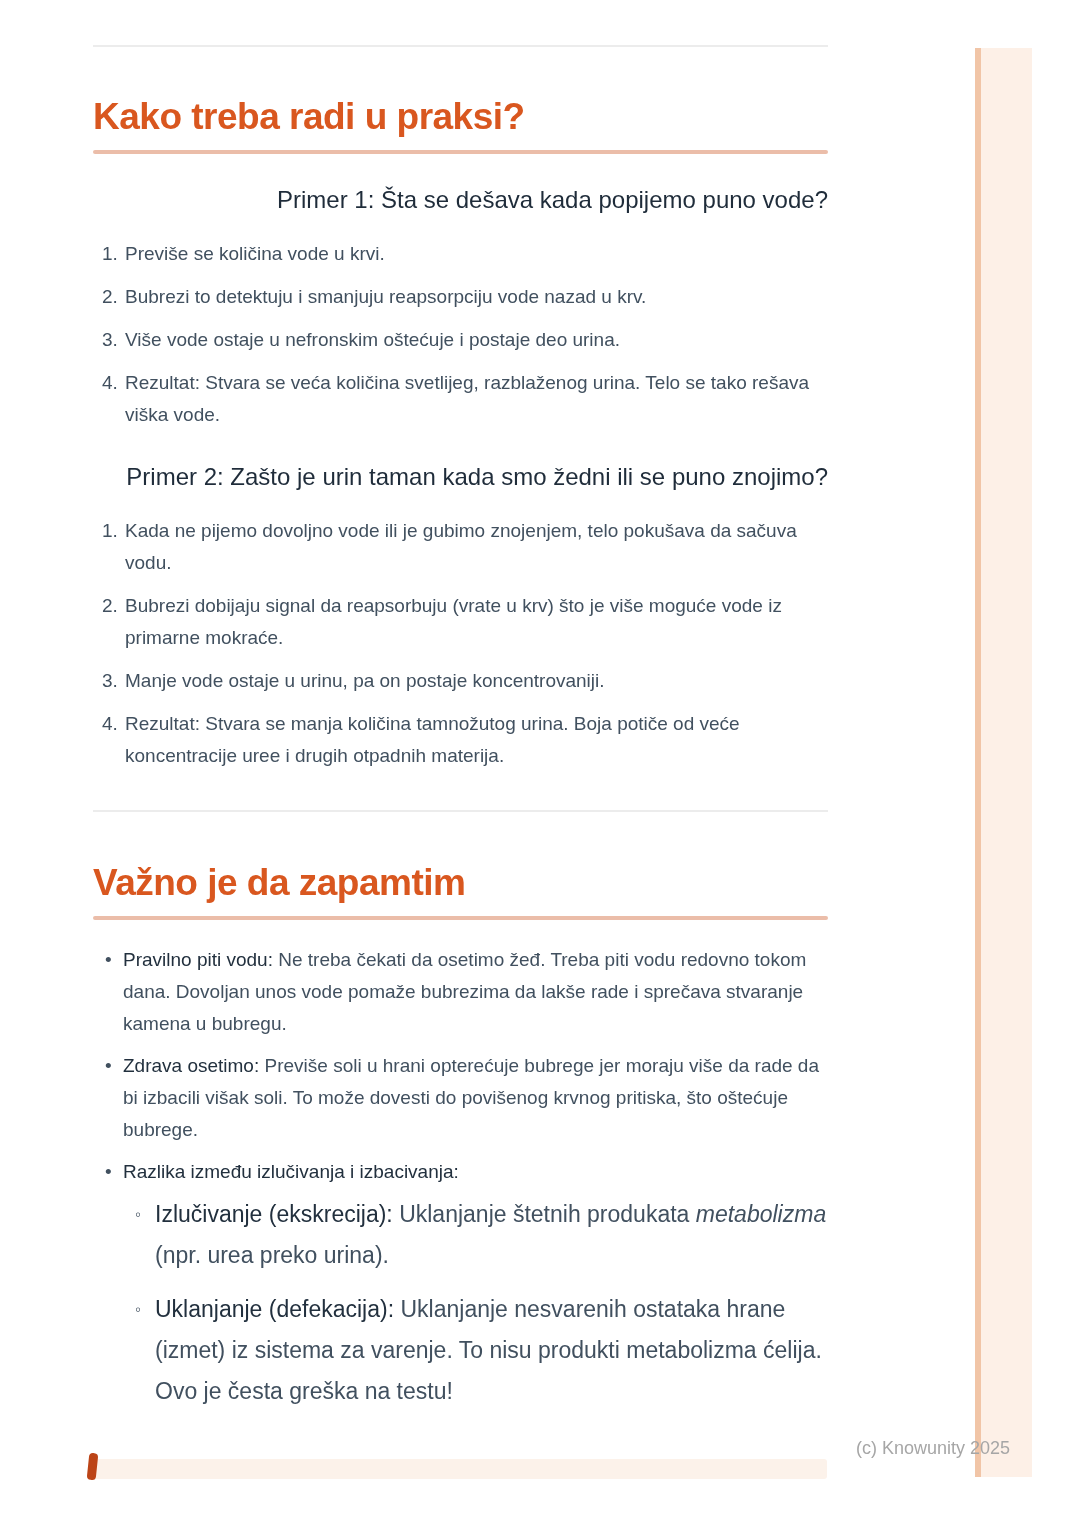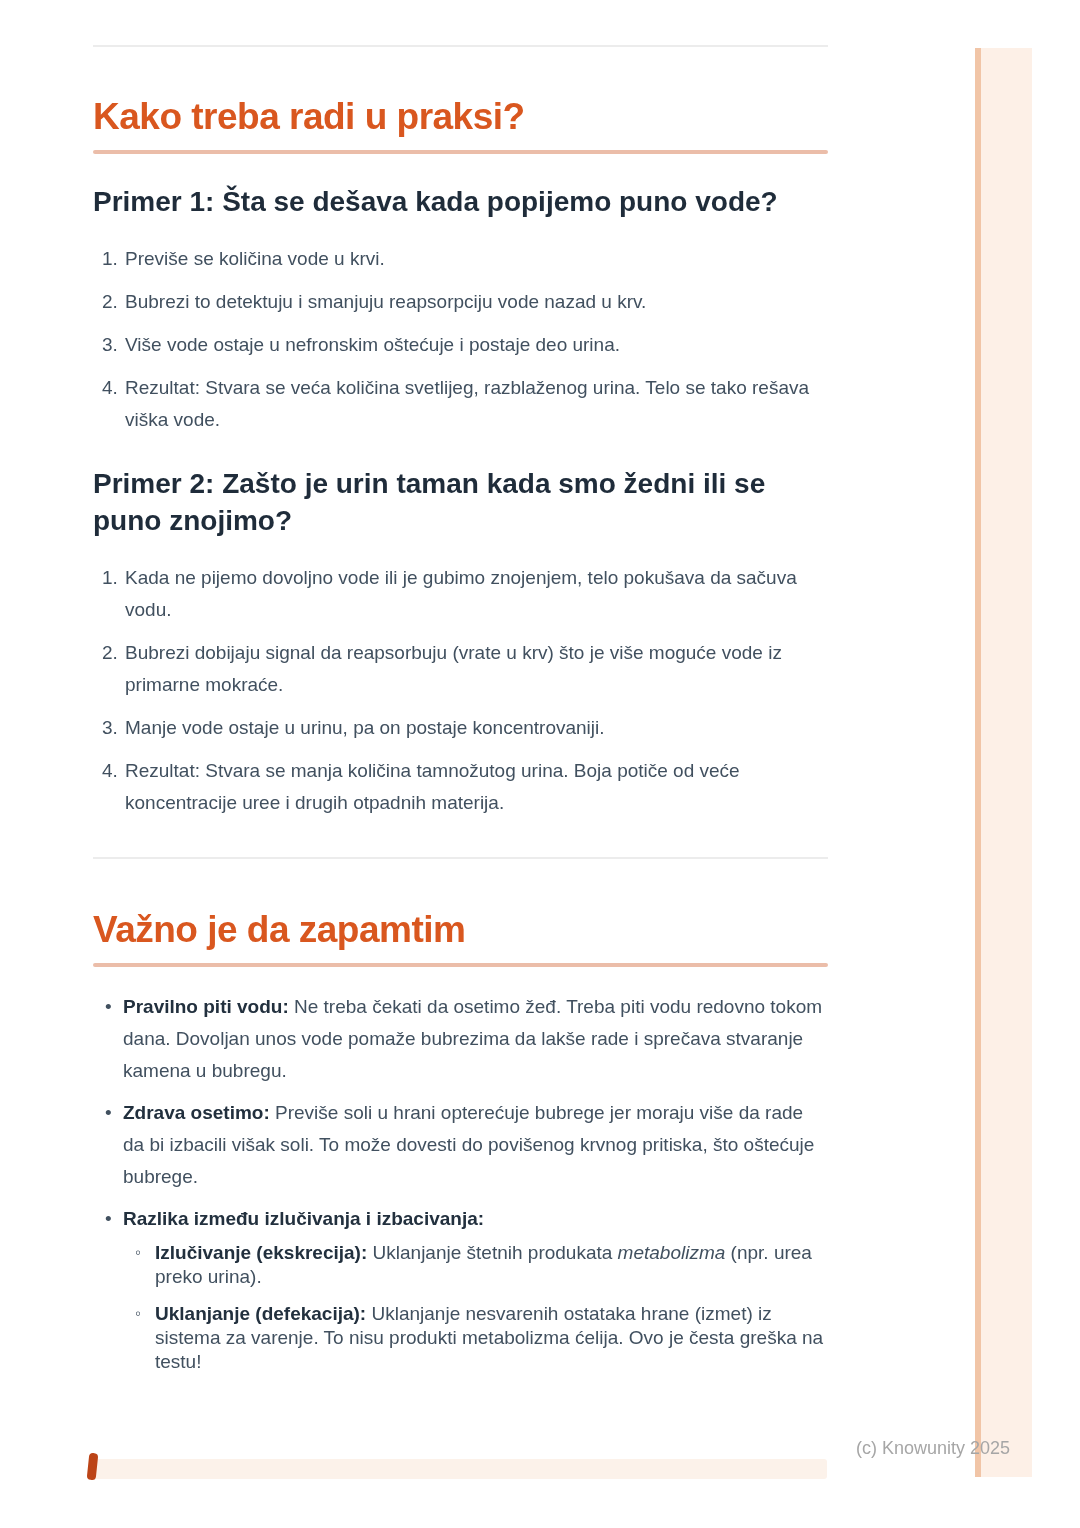--- a/index.html
+++ b/index.html
@@ -28,25 +28,26 @@
     font-weight:bold;
     letter-spacing:-0.5px;
     margin:51px 0 0 0;
   }
   h1.section-title.second { margin-top:52px; }
   .rule-orange {
     height:4px; background:#ebbda9; border:none; border-radius:2px;
     margin:15px 0 0 0;
   }
   .example-heading {
-    font-size:28px;
-    font-weight:bold;
+    font-size:24px;
+    font-weight:normal;
     color:#1f2c3a;
     margin:30px 0 0 0;
     line-height:1.3;
+    text-align:right;
   }
   ol.steps {
     margin:23px 0 0 0;
     padding:0 0 0 30px;
     list-style:decimal;
   }
   ol.steps li {
     font-size:19px;
     line-height:32px;
     margin-bottom:11px;
@@ -70,35 +71,35 @@
     position:absolute;
     left:12px; top:0;
     color:#41505f;
   }
   ul.sub-takeaways {
     margin:6px 0 0 0;
     padding:0;
     list-style:none;
   }
   ul.sub-takeaways > li {
-    font-size:19px;
-    line-height:24px;
+    font-size:23px;
+    line-height:41px;
     margin-bottom:13px;
     padding-left:32px;
     position:relative;
   }
   ul.sub-takeaways > li:last-child { margin-bottom:0; }
   ul.sub-takeaways > li::before {
     content:"\25E6";
     position:absolute;
     left:12px; top:0;
     font-size:17px;
     color:#41505f;
   }
-  .lead { font-weight:bold; color:#22303e; }
+  .lead { font-weight:normal; color:#22303e; }
   .em { font-style:italic; }
   .side-stripe-fill {
     position:absolute;
     left:981px; top:48px;
     width:51px; height:1429px;
     background:#fdf0e7;
   }
   .side-stripe-edge {
     position:absolute;
     left:975px; top:48px;

